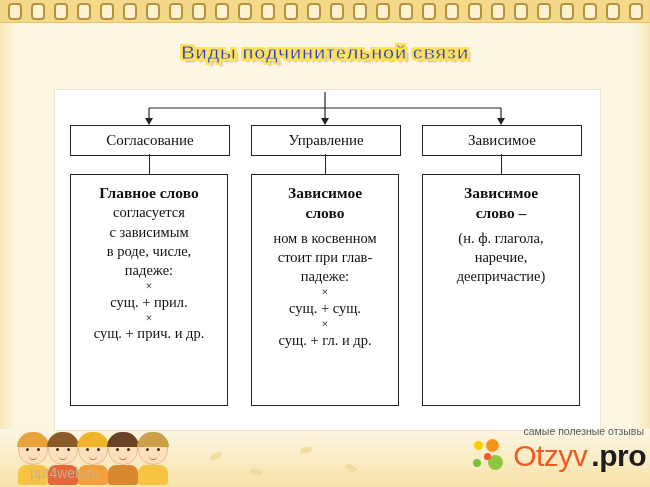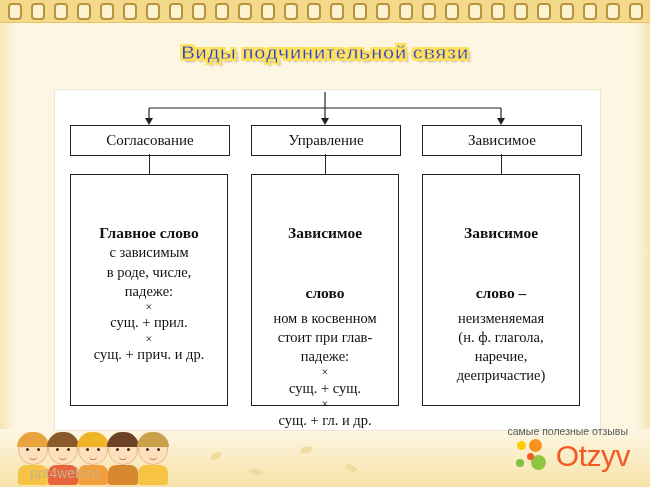--- a/index.html
+++ b/index.html
@@ -147,21 +147,20 @@
     line-height: 1.32;
     color: #111;
   }
   .body-1 { left: 15px;  width: 158px; height: 232px; }
   .body-2 { left: 196px; width: 148px; height: 232px; }
   .body-3 { left: 367px; width: 158px; height: 232px; }
 
   .bold-line {
     font-weight: bold;
     font-size: 15.5px;
-    margin-top: 40px;
   }
   .x-mark {
     font-size: 12px;
     line-height: 1.05;
   }
   .line { display: block; }
   .gap { height: 5px; }
 
   
   .kids {
@@ -213,21 +212,21 @@
     position: absolute;
     left: 14px; bottom: 4px;
     font-size: 14px;
     color: #c8b48b;
     font-family: "Liberation Sans", sans-serif;
   }
 
   
   .logo-wrap {
     position: absolute;
-    right: 20px; bottom: 6px;
+    right: 4px; bottom: 6px;
     width: 250px; height: 56px;
   }
   .logo-tag {
     position: absolute;
     right: 2px; top: 0;
     font-size: 10.5px;
     color: #5a5a5a;
     font-family: "Liberation Sans", sans-serif;
   }
   .logo-main {
@@ -345,20 +344,21 @@
     <div class="head-box head-3">
       <span>Зависимое</span>
     </div>
 
     <div class="stem stem-1"></div>
     <div class="stem stem-2"></div>
     <div class="stem stem-3"></div>
 
     <div class="body-box body-1">
       <span class="line bold-line">Главное слово</span>
+      <span class="line">согласуется</span>
       <span class="line">с зависимым</span>
       <span class="line">в роде, числе,</span>
       <span class="line">падеже:</span>
       <span class="line x-mark">×</span>
       <span class="line">сущ. + прил.</span>
       <span class="line x-mark">×</span>
       <span class="line">сущ. + прич. и др.</span>
     </div>
 
     <div class="body-box body-2">
@@ -371,21 +371,20 @@
       <span class="line x-mark">×</span>
       <span class="line">сущ. + сущ.</span>
       <span class="line x-mark">×</span>
       <span class="line">сущ. + гл. и др.</span>
     </div>
 
     <div class="body-box body-3">
       <span class="line bold-line">Зависимое</span>
       <span class="line bold-line">слово –</span>
       <div class="gap"></div>
-      <span class="line">неизменяемая</span>
       <span class="line">(н. ф. глагола,</span>
       <span class="line">наречие,</span>
       <span class="line">деепричастие)</span>
     </div>
   </div>
 
   <div class="kids">
     <div class="kid" style="left:0px;">
       <div class="head">
         <span class="hair" style="background:#e8a33d;"></span>
@@ -438,16 +437,17 @@
     <div class="logo-tag">самые полезные отзывы</div>
     <div class="logo-main">
       <span class="logo-mark">
         <i class="lm1"></i>
           <i class="lm2"></i>
           <i class="lm3"></i>
           <i class="lm4"></i>
           <i class="lm5"></i>
       </span>
       <span class="logo-otzyv">Otzyv</span>
+      <span class="logo-pro">.pro</span>
     </div>
   </div>
 
 </div>
 
 </body></html>

